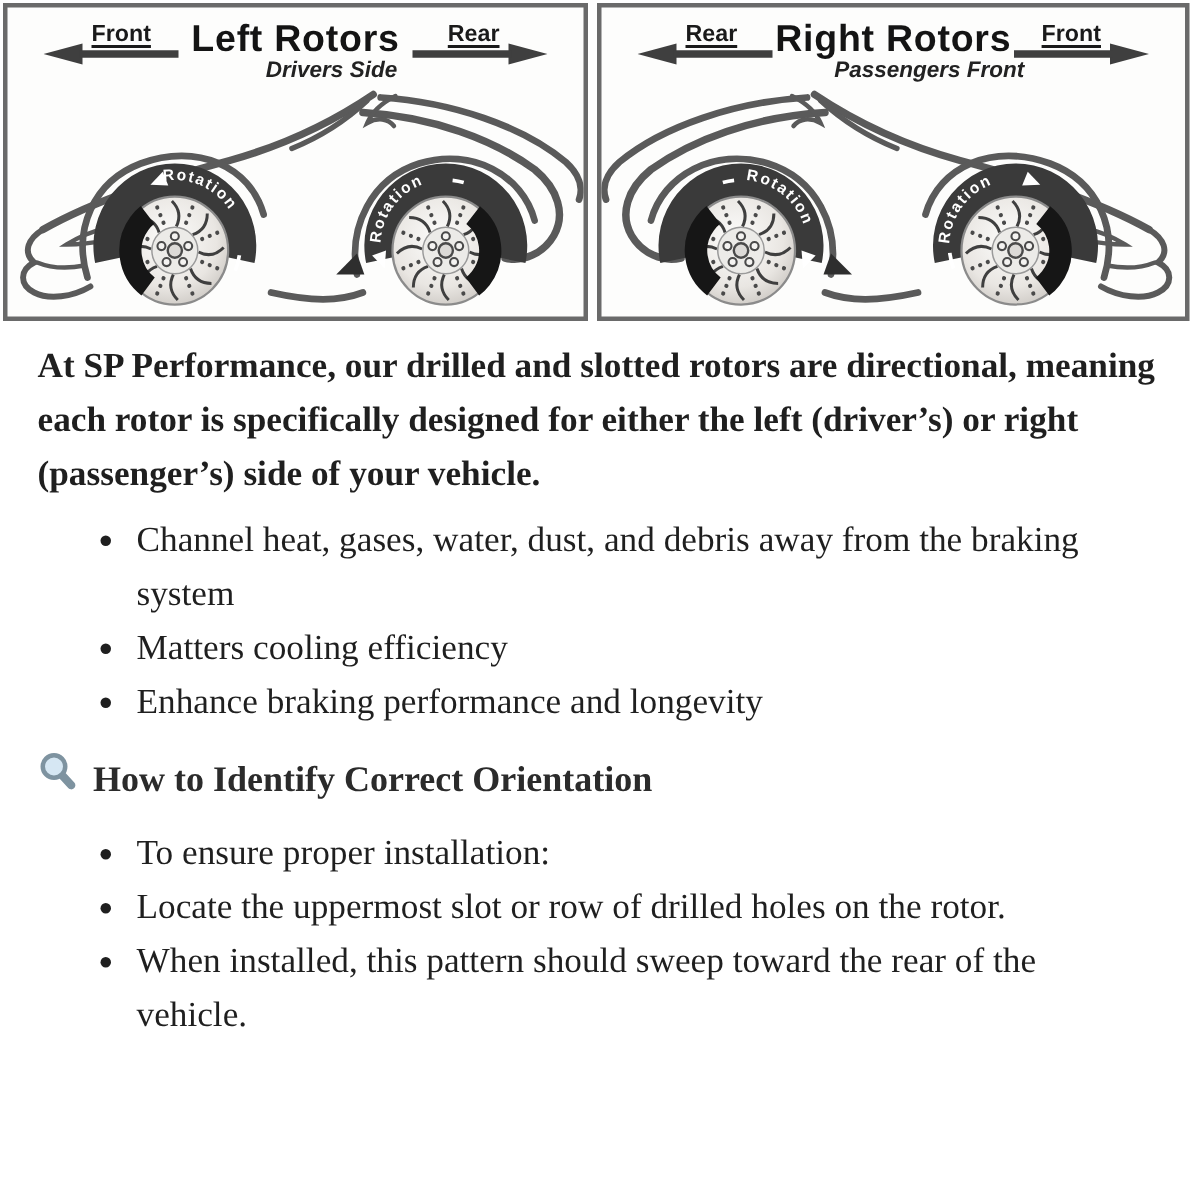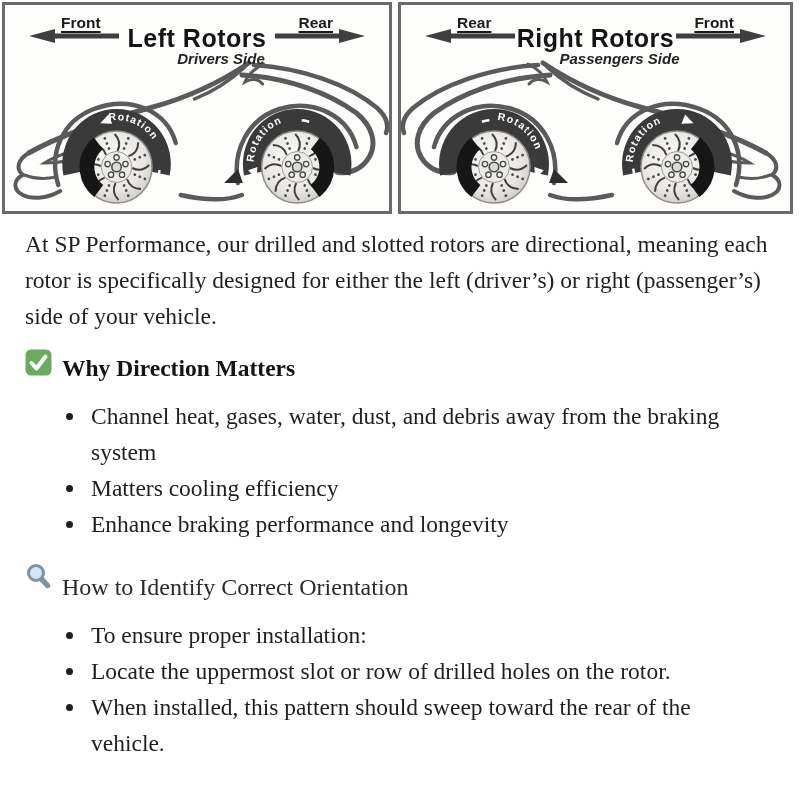--- a/index.html
+++ b/index.html
@@ -9,44 +9,44 @@
   }
   
   .diagram{position:relative;height:216px;background:#fff;}
   .panel{
     position:absolute;top:2px;height:212px;background:#fdfdfc;
     border:3px solid #6a6a6a;box-sizing:border-box;
   }
   .panel-left{left:2px;width:390px;}
   .panel-right{left:398px;width:395px;}
   .panel svg.car{position:absolute;left:0;top:0;width:100%;height:100%;}
-  .phead{position:absolute;top:20px;left:0;right:0;text-align:center;
+  .phead{position:absolute;top:8px;left:0;right:0;text-align:center;
     font-family:"Liberation Sans",sans-serif;z-index:3;}
   .ptitle{font-size:25px;font-weight:bold;line-height:26px;color:#141414;letter-spacing:.5px;}
   .psub{font-size:15px;font-weight:bold;font-style:italic;line-height:16px;color:#222;padding-left:48px;}
   .dir{position:absolute;top:9px;width:104px;height:34px;z-index:3;
     font-family:"Liberation Sans",sans-serif;}
   .dir-left{left:24px;}
   .dir-right{right:24px;text-align:right;}
   .dirlabel{
     display:inline-block;font-size:15.5px;font-weight:bold;color:#1a1a1a;
     text-decoration:underline;text-decoration-thickness:2px;text-underline-offset:3px;text-align:center;
   }
   .dir-left .dirlabel{margin-left:32px;}
   .dir-right .dirlabel{margin-right:32px;}
   .dirarrow{position:absolute;top:14px;}
   .dir-left .dirarrow{left:0;}
   .dir-right .dirarrow{right:0;}
   
   .content{padding:0 25px;font-size:23.5px;line-height:36px;color:#1f1f1f;}
-  .intro{margin:10px 0 0;max-width:748px;}
+  .intro{margin:10px 0 0;max-width:748px;font-weight:bold;}
   .h-row{display:flex;align-items:center;gap:10px;margin:15px 0 12px;}
   .h-row .emoji{flex:0 0 auto;display:inline-block;}
   .h1text{font-weight:bold;font-size:23.5px;color:#141414;}
-  .h2text{font-weight:normal;font-size:24px;color:#2b2b2b;margin-top:12px;}
+  .h2text{font-weight:bold;font-size:24px;color:#2b2b2b;}
   ul.blist{margin:8px 0 10px;padding-left:62px;list-style:disc;}
   ul.blist li{padding-left:4px;margin:0;max-width:650px;}
 </style>
 </head>
 <body>
 
 <svg width="0" height="0" style="position:absolute" aria-hidden="true">
   <defs>
     <radialGradient id="rotGrad" cx="45%" cy="40%" r="65%">
       <stop offset="0%" stop-color="#fdfdfc"></stop>
@@ -206,45 +206,36 @@
     </svg>
     <div class="dir dir-left">
       <span class="dirlabel">Rear</span>
       <svg class="dirarrow" width="92" height="16" viewBox="0 0 92 16">
         <polygon points="0,8 26,1 26,15" fill="#3f3f3f"></polygon>
           <rect x="24" y="5.5" width="66" height="5" fill="#3f3f3f"></rect>
       </svg>
     </div>
     <div class="phead">
       <div class="ptitle">Right Rotors</div>
-      <div class="psub">Passengers Side</div>
+      <div class="psub">Passengers Front</div>
     </div>
     <div class="dir dir-right">
       <span class="dirlabel">Front</span>
       <svg class="dirarrow" width="92" height="16" viewBox="0 0 92 16">
         <polygon points="92,8 66,1 66,15" fill="#3f3f3f"></polygon>
           <rect x="2" y="5.5" width="66" height="5" fill="#3f3f3f"></rect>
       </svg>
     </div>
   </div>
 </div>
 
 <div class="content">
 
   <p class="intro">At SP Performance, our drilled and slotted rotors are directional, meaning each rotor is specifically designed for either the left (driver’s) or right (passenger’s) side of your vehicle.</p>
 
-  <div class="h-row">
-    <span class="emoji">
-      <svg width="27" height="27" viewBox="0 0 27 27">
-        <rect x="0.5" y="0.5" width="26" height="26" rx="5.5" fill="#6cab5d"></rect>
-        <path d="M6.5 14 L11.5 19.5 L20.5 7.5" stroke="#ffffff" stroke-width="4" fill="none" stroke-linecap="round" stroke-linejoin="round"></path>
-      </svg>
-    </span>
-    <span class="h1text">Why Direction Matters</span>
-  </div>
 
 
   <ul class="blist">
     <li>Channel heat, gases, water, dust, and debris away from the braking system</li>
     <li>Matters cooling efficiency</li>
     <li>Enhance braking performance and longevity</li>
   </ul>
 
   <div class="h-row">
     <span class="emoji">

